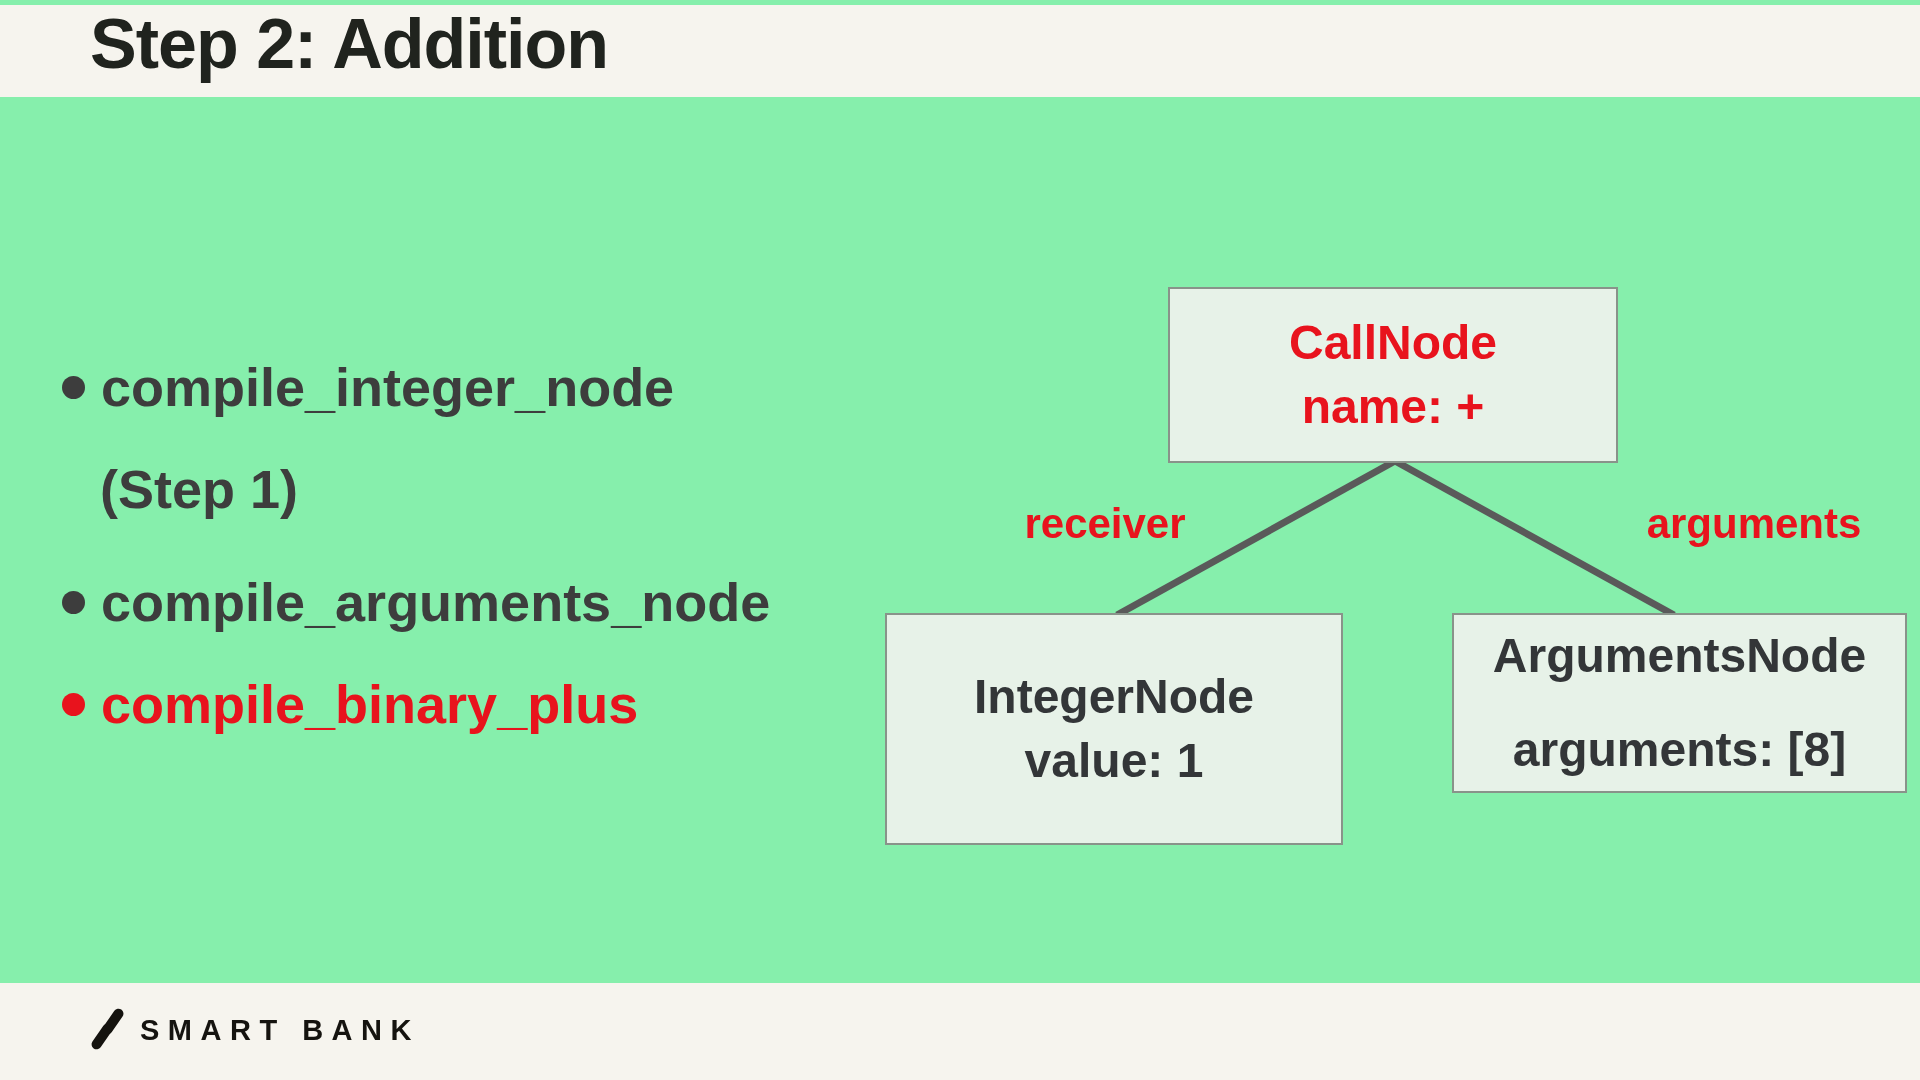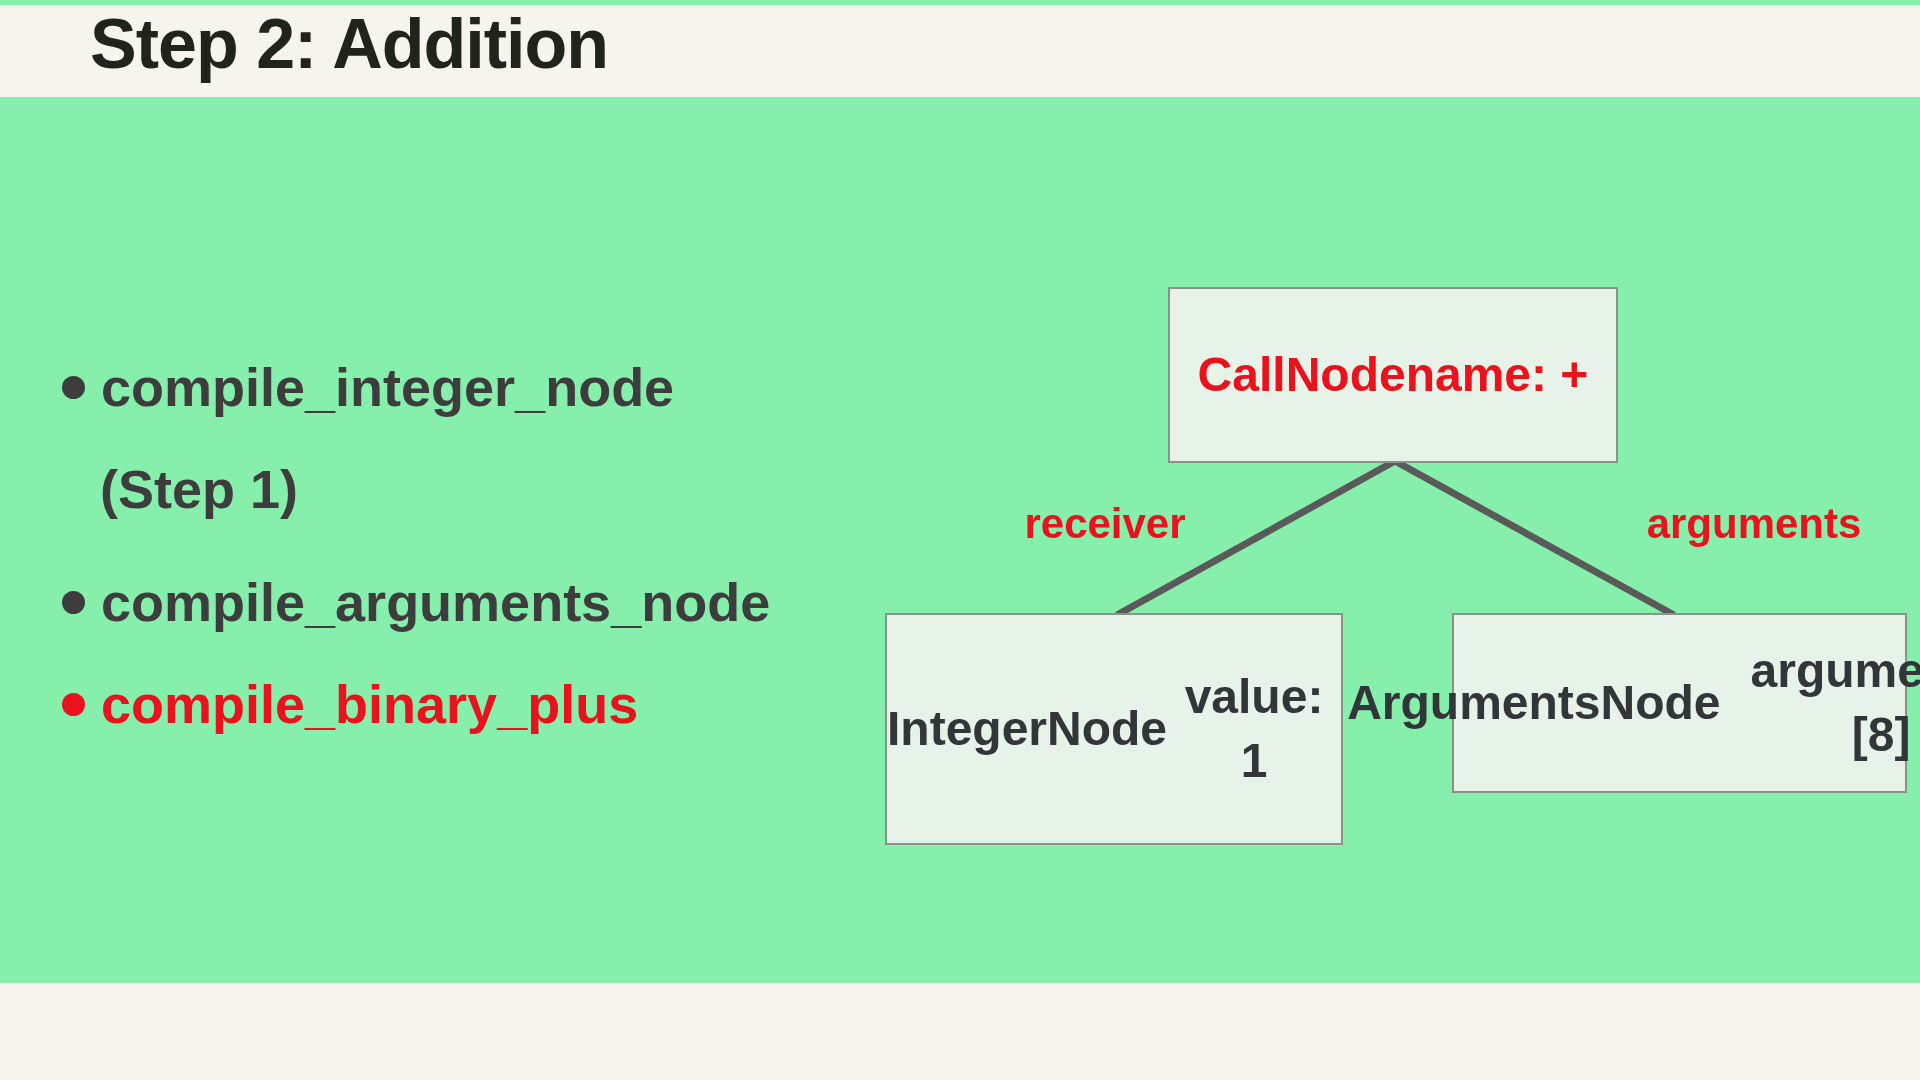--- a/index.html
+++ b/index.html
@@ -69,21 +69,21 @@
     left: 0; top: 0;
     width: 1920px; height: 1080px;
     pointer-events: none;
   }
   .node {
     position: absolute;
     background: #e7f2e8;
     border: 2px solid #89938a;
     box-sizing: border-box;
     display: flex;
-    flex-direction: row;
+    flex-direction: column;
     justify-content: center;
     align-items: center;
     text-align: center;
     font-size: 48px;
     line-height: 64px;
     font-weight: 700;
   }
   .node-call      { left: 1168px; top: 287px; width: 450px; height: 176px; color: #e8131d; }
   .node-integer   { left: 885px;  top: 613px; width: 458px; height: 232px; color: #333638; }
   .node-arguments { left: 1452px; top: 613px; width: 455px; height: 180px; color: #333638; gap: 30px; }
@@ -174,14 +174,19 @@
       <div>value: 1</div>
     </div>
 
     <div class="node node-arguments">
       <div>ArgumentsNode</div>
       <div>arguments: [8]</div>
     </div>
   </div>
 
   <div class="bottom-strip"></div>
+  <div class="logo">
+    <span class="logo-bar logo-bar-upper"></span>
+    <span class="logo-bar logo-bar-lower"></span>
+    <span class="brand-name">SMART BANK</span>
+  </div>
 
 </div>
 
 </body></html>

